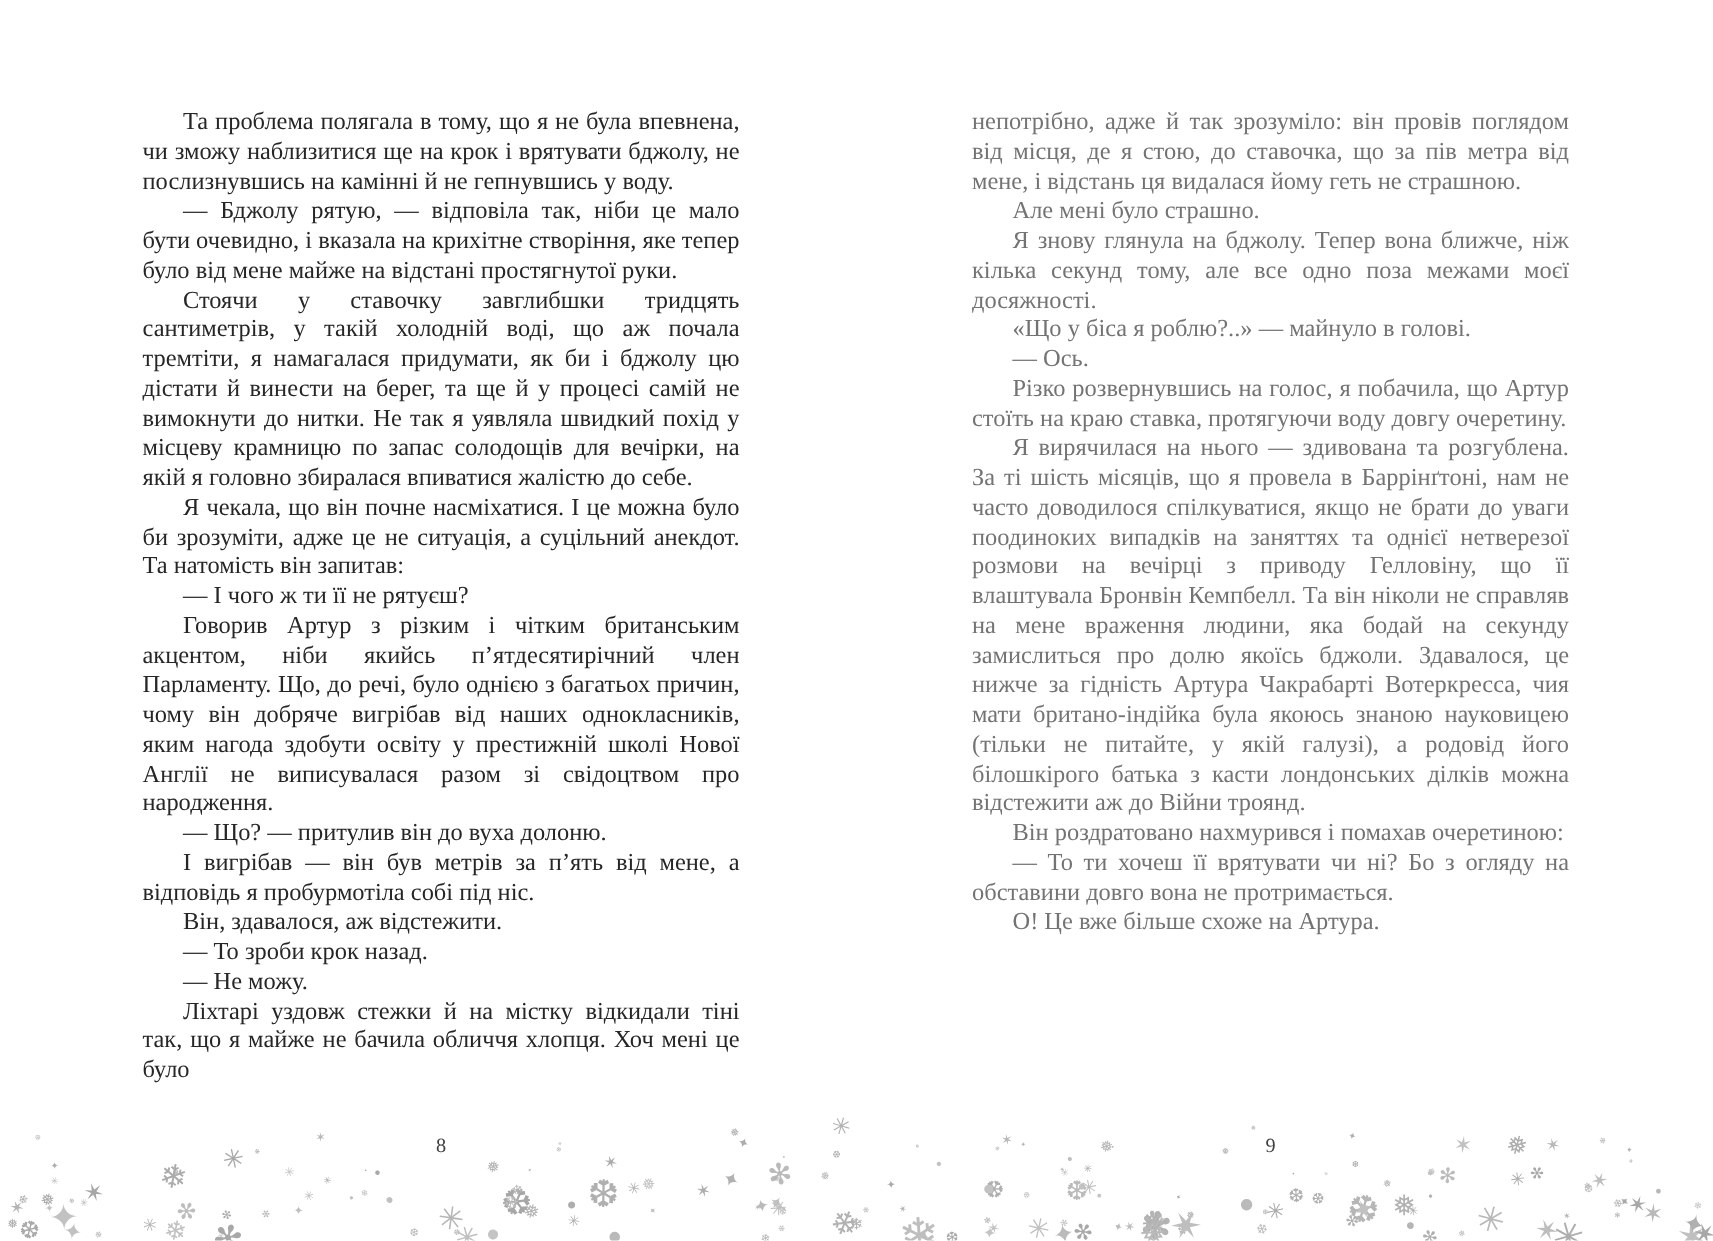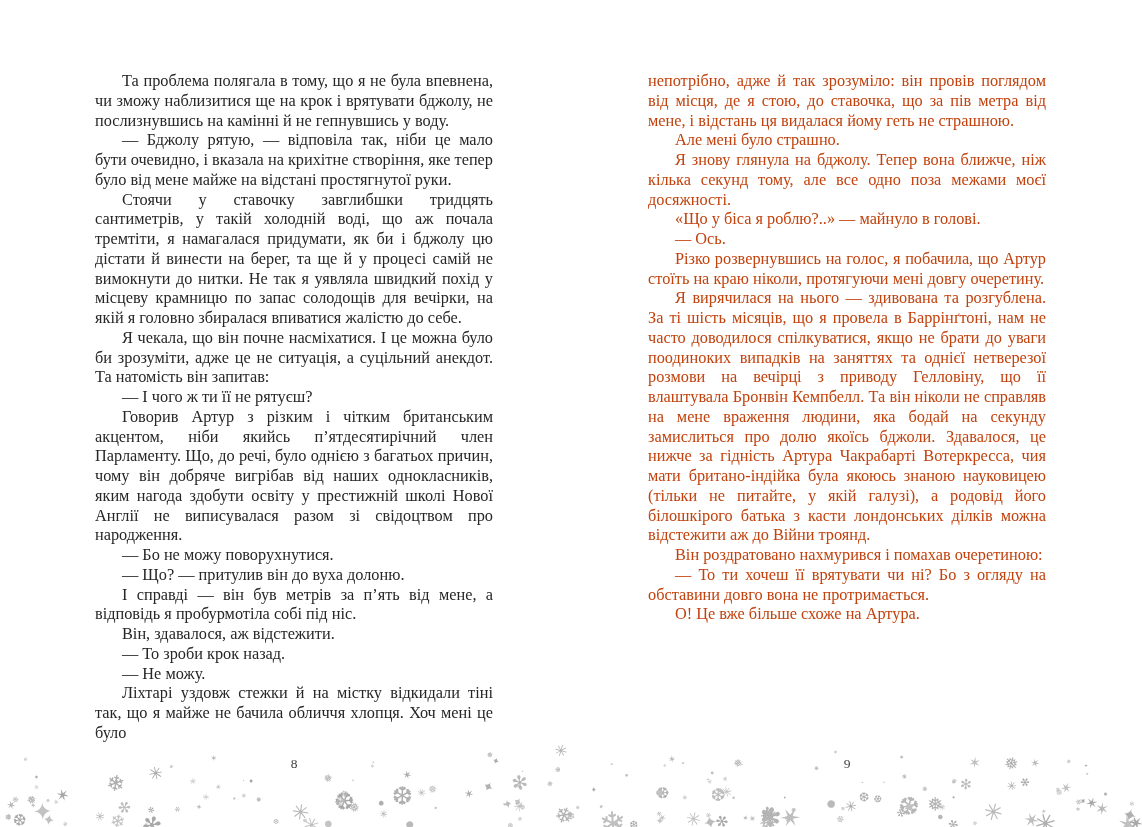--- a/index.html
+++ b/index.html
@@ -73,38 +73,37 @@
 <div class="spread">
 
   <section class="page-col left" style="color: rgb(38, 38, 38);">
     <div class="page-text">
         <p>Та проблема полягала в тому, що я не була впевнена, чи зможу наблизитися ще на крок і врятувати бджолу, не послизнувшись на камінні й не гепнувшись у воду.</p>
         <p>— Бджолу рятую, — відповіла так, ніби це мало бути очевидно, і вказала на крихітне створіння, яке тепер було від мене майже на відстані простягнутої руки.</p>
         <p>Стоячи у ставочку завглибшки тридцять сантиметрів, у такій холодній воді, що аж почала тремтіти, я намагалася придумати, як би і бджолу цю дістати й винести на берег, та ще й у процесі самій не вимокнути до нитки. Не так я уявляла швидкий похід у місцеву крамницю по запас солодощів для вечірки, на якій я головно збиралася впиватися жалістю до себе.</p>
         <p>Я чекала, що він почне насміхатися. І це можна було би зрозуміти, адже це не ситуація, а суцільний анекдот. Та натомість він запитав:</p>
         <p>— І чого ж ти її не рятуєш?</p>
         <p>Говорив Артур з різким і чітким британським акцентом, ніби якийсь п’ятдесятирічний член Парламенту. Що, до речі, було однією з багатьох причин, чому він добряче вигрібав від наших однокласників, яким нагода здобути освіту у престижній школі Нової Англії не виписувалася разом зі свідоцтвом про народження.</p>
-        <p>— Бо не можу поворухнутися.</p>
         <p>— Що? — притулив він до вуха долоню.</p>
-        <p>І справді — він був метрів за п’ять від мене, а відповідь я пробурмотіла собі під ніс.</p>
+        <p>І вигрібав — він був метрів за п’ять від мене, а відповідь я пробурмотіла собі під ніс.</p>
         <p>Він, здавалося, аж відстежити.</p>
         <p>— То зроби крок назад.</p>
         <p>— Не можу.</p>
         <p>Ліхтарі уздовж стежки й на містку відкидали тіні так, що я майже не бачила обличчя хлопця. Хоч мені це було</p>
       </div>
   </section>
 
-  <section class="page-col right" style="color: #c2410c;">
+  <section class="page-col right" style="color: #737373;">
     <div class="page-text">
         <p class="continuation">непотрібно, адже й так зрозуміло: він провів поглядом від місця, де я стою, до ставочка, що за пів метра від мене, і відстань ця видалася йому геть не страшною.</p>
         <p>Але мені було страшно.</p>
         <p>Я знову глянула на бджолу. Тепер вона ближче, ніж кілька секунд тому, але все одно поза межами моєї досяжності.</p>
         <p>«Що у біса я роблю?..» — майнуло в голові.</p>
         <p>— Ось.</p>
-        <p>Різко розвернувшись на голос, я побачила, що Артур стоїть на краю ніколи, протягуючи мені довгу очеретину.</p>
+        <p>Різко розвернувшись на голос, я побачила, що Артур стоїть на краю ставка, протягуючи воду довгу очеретину.</p>
         <p>Я вирячилася на нього — здивована та розгублена. За ті шість місяців, що я провела в Баррінґтоні, нам не часто доводилося спілкуватися, якщо не брати до уваги поодиноких випадків на заняттях та однієї нетверезої розмови на вечірці з приводу Гелловіну, що її влаштувала Бронвін Кемпбелл. Та він ніколи не справляв на мене враження людини, яка бодай на секунду замислиться про долю якоїсь бджоли. Здавалося, це нижче за гідність Артура Чакрабарті Вотеркресса, чия мати британо-індійка була якоюсь знаною науковицею (тільки не питайте, у якій галузі), а родовід його білошкірого батька з касти лондонських ділків можна відстежити аж до Війни троянд.</p>
         <p>Він роздратовано нахмурився і помахав очеретиною:</p>
         <p>— То ти хочеш її врятувати чи ні? Бо з огляду на обставини довго вона не протримається.</p>
         <p>О! Це вже більше схоже на Артура.</p>
       </div>
   </section>
 
   <div class="page-number left" style="color: rgb(63, 63, 63);">8</div>
 
   <div class="page-number right" style="color: rgb(63, 63, 63);">9</div>

